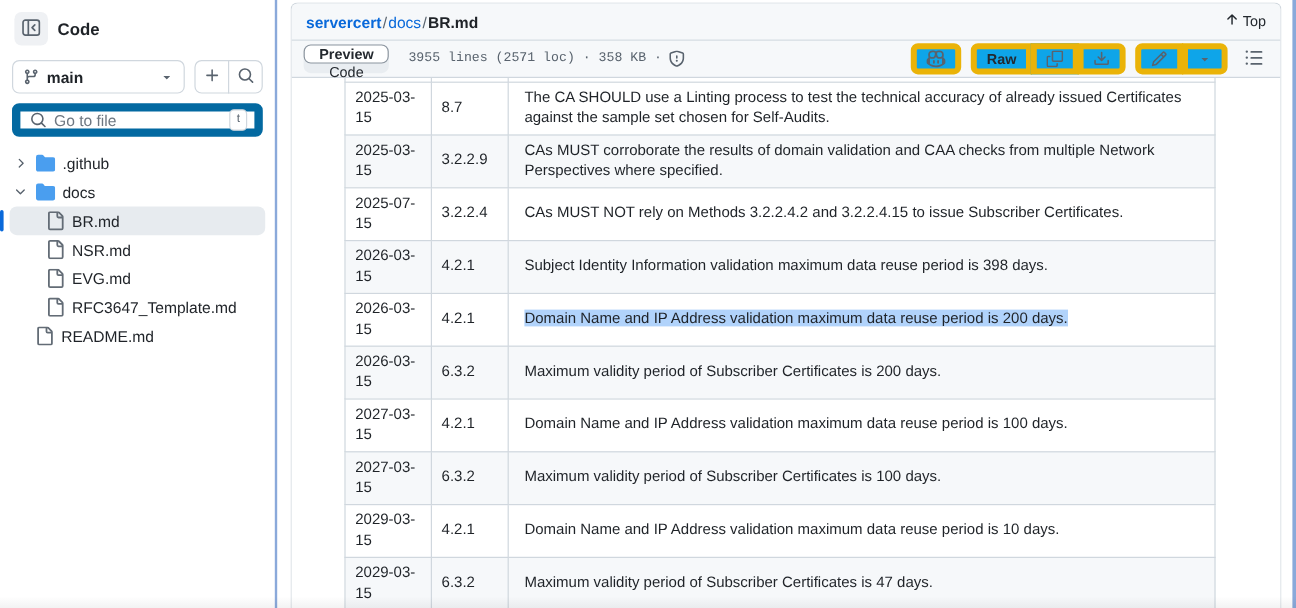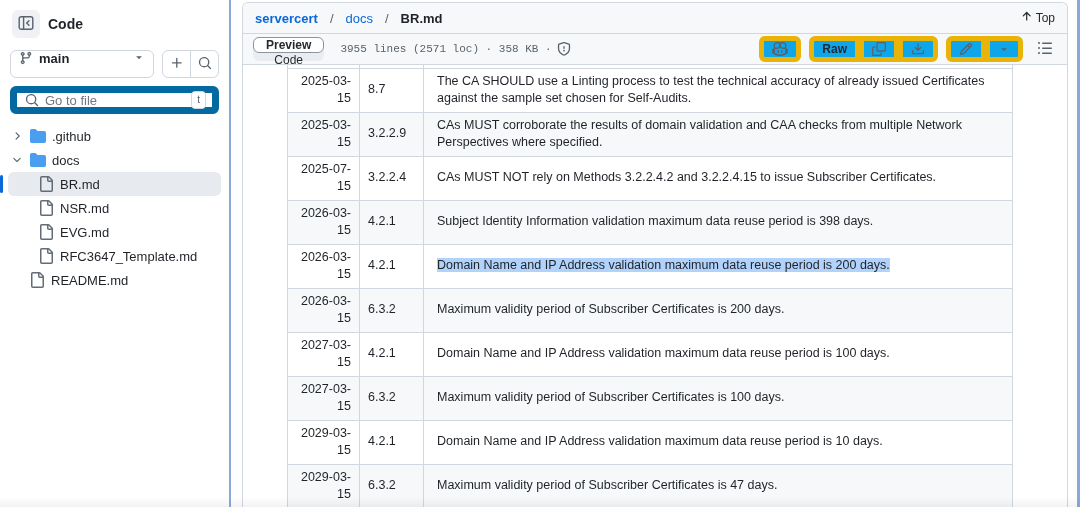--- a/index.html
+++ b/index.html
@@ -11,21 +11,21 @@
   }
   .app { position:relative; width:1080px; height:507px; }
 
   
   .sidebar { position:absolute; left:0; top:0; width:229px; height:100%; background:#fff; }
   .sb-header { display:flex; align-items:center; gap:8px; padding:10px 12px 4px 12px; }
   .sb-collapse { width:28px; height:28px; border:none; background:#eff1f4; border-radius:6px;
     display:flex; align-items:center; justify-content:center; color:#59636e; cursor:pointer; }
   .sb-title { font-size:14px; font-weight:700; color:#1f2328; }
   .sb-controls { display:flex; gap:8px; padding:8px 10px 0 10px; }
-  .branch-btn { flex:1; display:flex; align-items:flex-start; gap:6px; height:28px; padding:0 8px;
+  .branch-btn { flex:1; display:flex; align-items:center; gap:6px; height:28px; padding:0 8px;
     background:#fff; border:1px solid #d0d7de; border-radius:6px; font-size:13px; font-weight:600;
     color:#1f2328; cursor:pointer; font-family:inherit; }
   .branch-btn .caret { margin-left:auto; color:#59636e; display:flex; }
   .branch-btn .bicon { color:#59636e; display:flex; }
   .mini-group { display:flex; }
   .mini-group .mini { width:29px; height:28px; background:#fff; border:1px solid #d0d7de;
     display:flex; align-items:center; justify-content:center; color:#59636e; cursor:pointer; }
   .mini-group .mini:first-child { border-radius:6px 0 0 6px; }
   .mini-group .mini:last-child { border-radius:0 6px 6px 0; margin-left:-1px; }
   .goto { margin:8px 10px 0 10px; height:28px; border:7px solid #0369a1; border-radius:6px;
@@ -55,21 +55,21 @@
   .v-div { position:absolute; top:0; bottom:0; width:2px; background:#8aa9da; cursor:col-resize; }
   .v-div.left { left:229px; }
   .v-div.right { left:1077px; width:3px; }
 
   
   .panel { position:absolute; left:242px; top:2px; width:826px; height:505px;
     border:1px solid #d0d7de; border-bottom:none; border-radius:6px 6px 0 0; background:#fff;
     display:flex; flex-direction:column; overflow:hidden; }
   .crumb-row { height:31px; flex:0 0 31px; background:#f6f8fa; border-bottom:1px solid #d0d7de;
     display:flex; align-items:center; padding:0 12px; font-size:13px; }
-  .crumbs { display:flex; align-items:center; gap:12px; }
+  .crumbs { display:flex; align-items:center; gap:1px; }
   .crumb-link { color:#0969da; text-decoration:none; cursor:pointer; }
   .crumb-repo { font-weight:600; }
   .crumb-sep { color:#59636e; }
   .crumb-cur { font-weight:600; color:#1f2328; }
   .top-link { margin-left:auto; display:flex; align-items:center; gap:3px; font-size:12px;
     color:#24292f; text-decoration:none; cursor:pointer; }
 
   .toolbar-row { height:31px; flex:0 0 31px; background:#f6f8fa; border-bottom:1px solid #d0d7de;
     display:flex; align-items:center; padding:0 8px 0 10px; }
   .seg { display:flex; align-items:center; height:24px; background:#e9edf1; border-radius:6px;flex-direction:column; }
@@ -91,21 +91,21 @@
   .btn-group .btn:first-child { border-radius:6px 0 0 6px; margin-left:0; }
   .btn-group .btn:last-child { border-radius:0 6px 6px 0; }
   .ghost-btn { border:none; background:transparent; width:28px; height:26px; display:flex;
     align-items:center; justify-content:center; color:#59636e; cursor:pointer; border-radius:6px; }
 
   .content { flex:1; background:#fff; position:relative; overflow:hidden; }
   table.doc-table { border-collapse:collapse; margin-left:44px; width:726px; table-layout:fixed;
     font-size:12.5px; line-height:1.4; color:#1f2328; }
   .doc-table td { border:1px solid #d0d7de; vertical-align:middle; background:#fff; }
   .doc-table tr.striped td { background:#f6f8fa; }
-  .doc-table td.c-date { width:72px; padding:4px 8px;text-align:right; }
+  .doc-table td.c-date { width:72px; padding:4px 8px; }
   .doc-table td.c-sec  { width:64px; padding:4px 8px; }
   .doc-table td.c-desc { padding:4px 13px; }
   .doc-table tr.sliver td { height:3px; padding:0; border-top:none; background:#fff; }
   .hl { background:#b1d3fb; }
 
   .bottom-fade { position:absolute; left:0; right:0; bottom:0; height:10px; pointer-events:none;
     background:linear-gradient(to bottom, rgba(31,35,40,0), rgba(31,35,40,0.06)); }
 </style>
 </head>
 <body>

